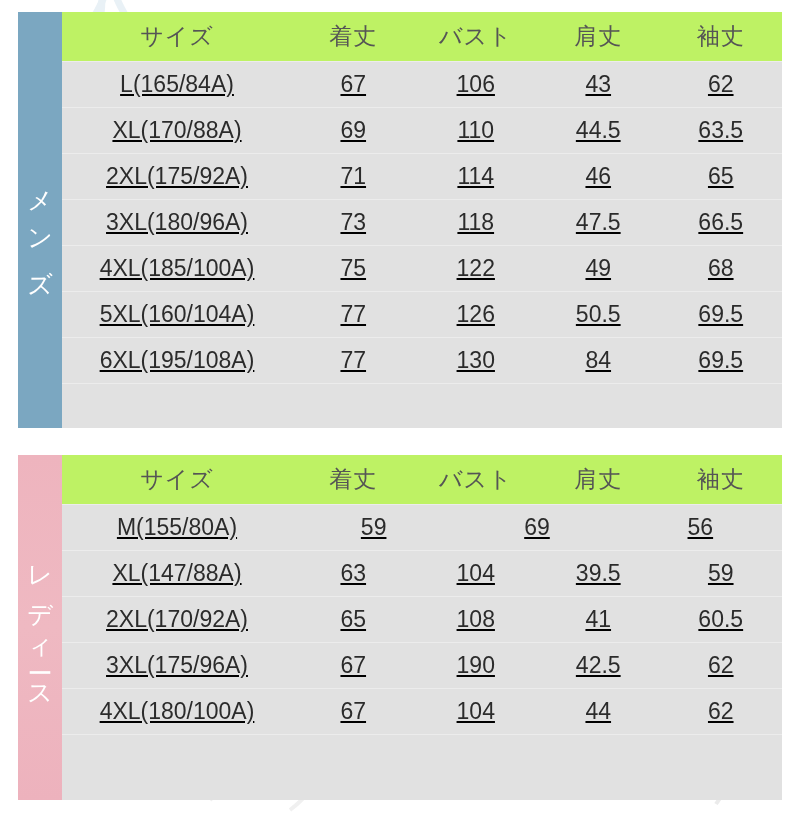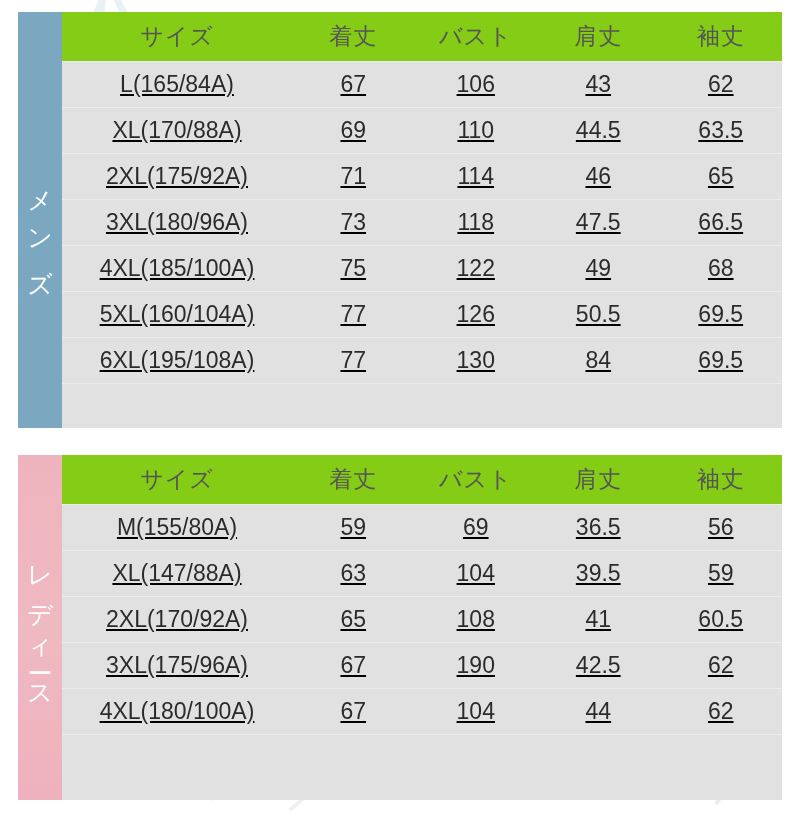--- a/index.html
+++ b/index.html
@@ -42,21 +42,21 @@
   .sidebar-men .sidebar-label{margin-top:18px;}
   .sidebar-women .sidebar-label{margin-top:-6px;letter-spacing:9px;}
 
   .grid{flex:1;display:flex;flex-direction:column;background:#e2e2e2;}
 
   .row{
     display:flex;align-items:center;
     border-bottom:1px solid #ececec;
     box-sizing:border-box;
   }
-  .row-head{height:50px;background:#84cc16;}
+  .row-head{height:50px;background:#bef264;}
   .row-data{height:46px;background:#e1e1e1;text-decoration:underline;}
   .row-empty{flex:1;background:#e1e1e1;border-bottom:none;}
 
   .cell{
     text-align:center;
     color:#2b2b2b;
     font-size:23px;
     white-space:nowrap;
     box-sizing:border-box;
   }
@@ -186,21 +186,20 @@
         <div class="cell c-num">着丈</div>
         <div class="cell c-num">バスト</div>
         <div class="cell c-num">肩丈</div>
         <div class="cell c-num">袖丈</div>
       </div>
 
       <div class="row row-data">
         <div class="cell c-size">M(155/80A)</div>
         <div class="cell c-num">59</div>
         <div class="cell c-num">69</div>
-        <div class="cell c-num">36.5</div>
         <div class="cell c-num">56</div>
       </div>
       <div class="row row-data">
         <div class="cell c-size">XL(147/88A)</div>
         <div class="cell c-num">63</div>
         <div class="cell c-num">104</div>
         <div class="cell c-num">39.5</div>
         <div class="cell c-num">59</div>
       </div>
       <div class="row row-data">

